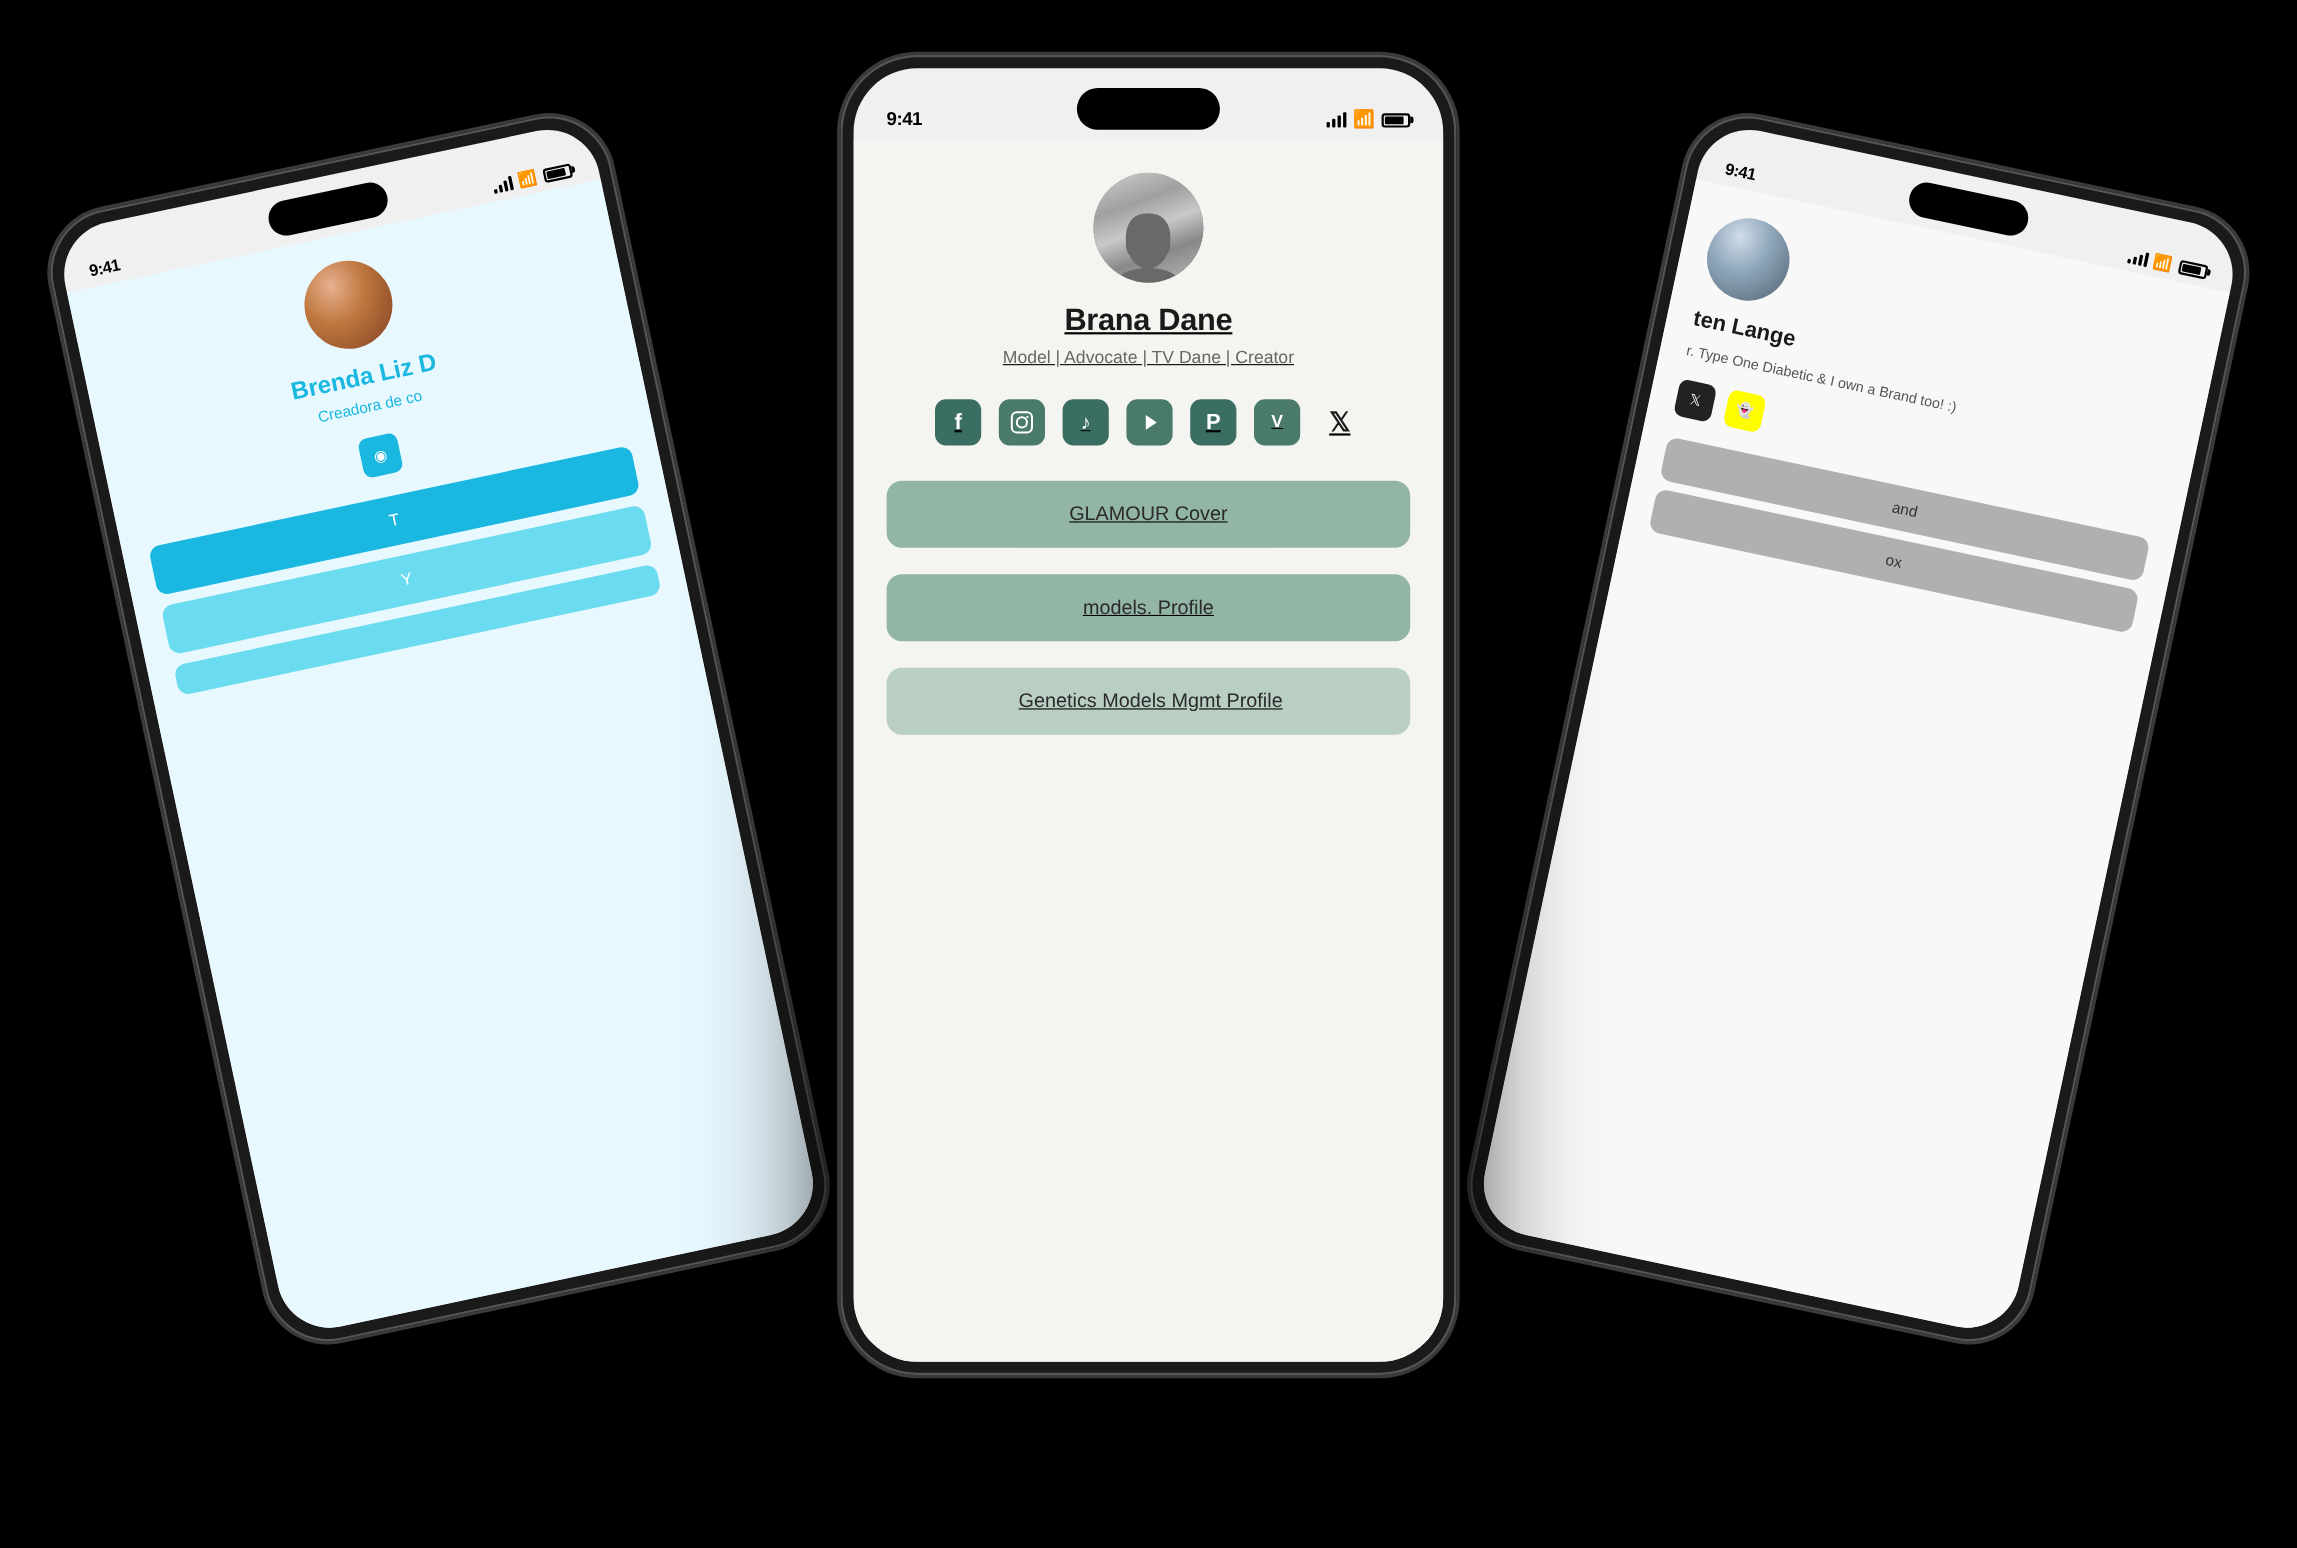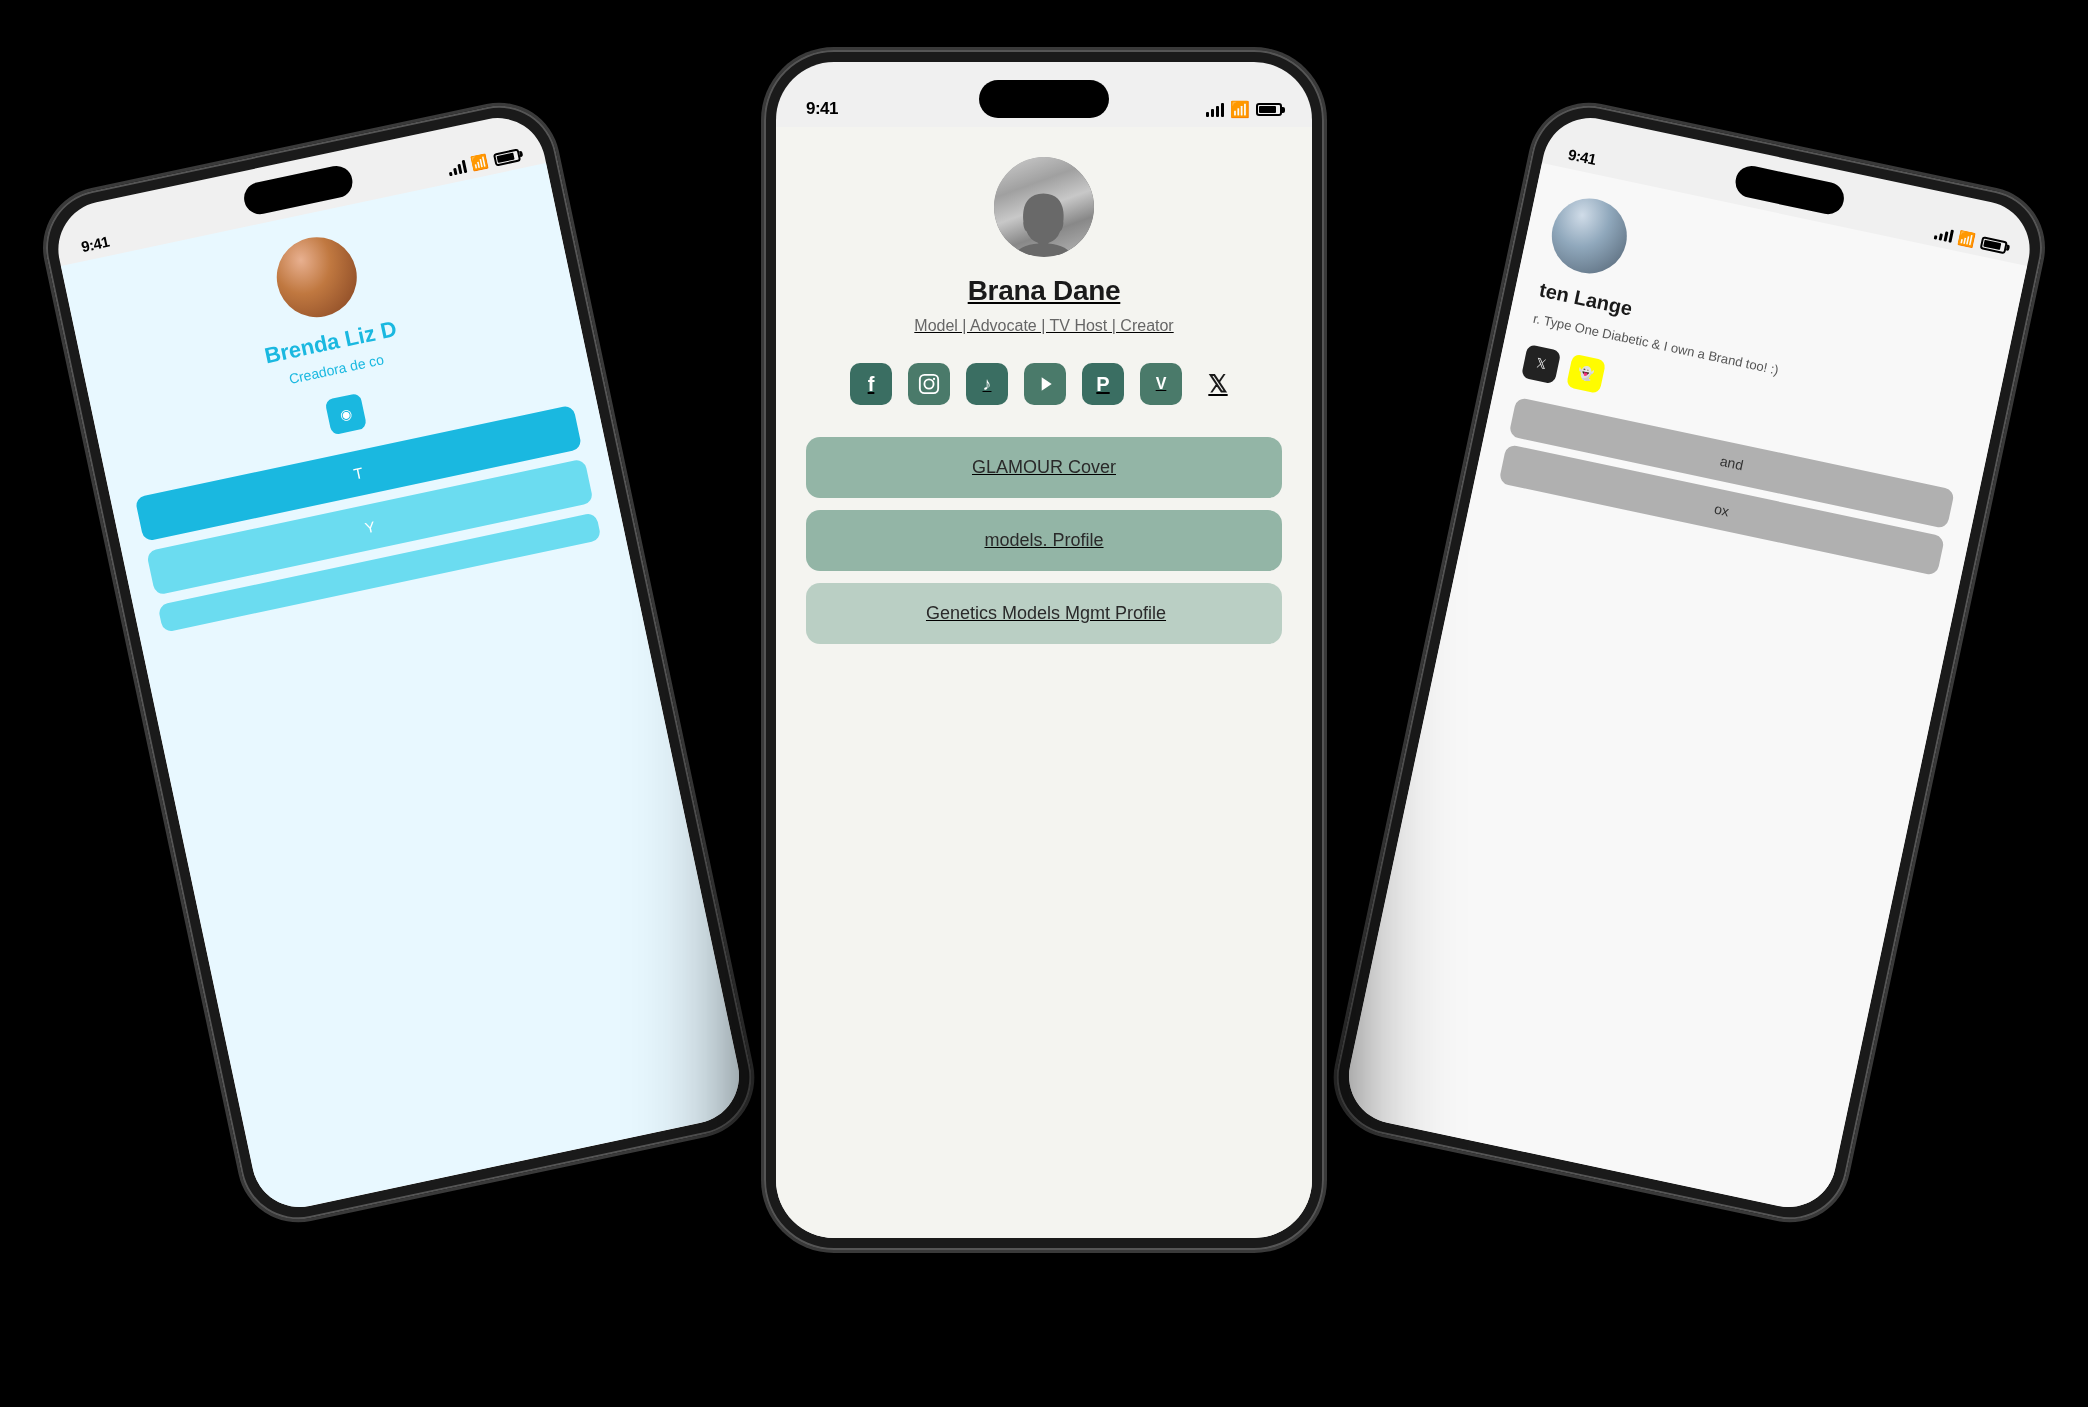--- a/index.html
+++ b/index.html
@@ -299,21 +299,21 @@
       font-size: 22px;
       color: #1a1a1a;
       width: 36px;
       height: 36px;
     }
 
     .link-buttons {
       width: 100%;
       display: flex;
       flex-direction: column;
-      gap: 12px;
+      gap: 24px;
     }
 
     .link-btn {
       width: 100%;
       padding: 20px;
       background: #93b5a6;
       border-radius: 14px;
       text-align: center;
       font-size: 18px;
       color: #2a2a2a;
@@ -574,21 +574,21 @@
         </div>
 
         <div class="center-content">
 
           <div class="profile-avatar">
             <div class="center-avatar-inner"></div>
           </div>
 
           <div class="profile-name">Brana Dane</div>
 
-          <div class="profile-bio">Model | Advocate | TV Host | Creator</div>
+          <div class="profile-bio">Model | Advocate | TV Dane | Creator</div>
 
           <div class="social-icons">
             <div class="social-icon" style="background:#3a6e62; font-size:20px; font-weight:900;">f</div>
             <div class="social-icon" style="background:#4a7a6a;">
               <svg width="22" height="22" viewBox="0 0 24 24" fill="white">
                 <rect x="2" y="2" width="20" height="20" rx="5" fill="none" stroke="white" stroke-width="2"></rect>
                 <circle cx="12" cy="12" r="5" fill="none" stroke="white" stroke-width="2"></circle>
                 <circle cx="17.5" cy="6.5" r="1.2" fill="white"></circle>
               </svg>
             </div>

